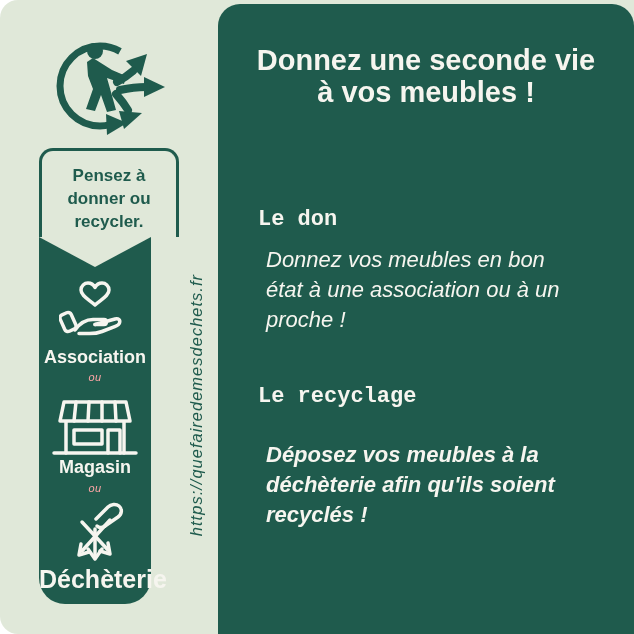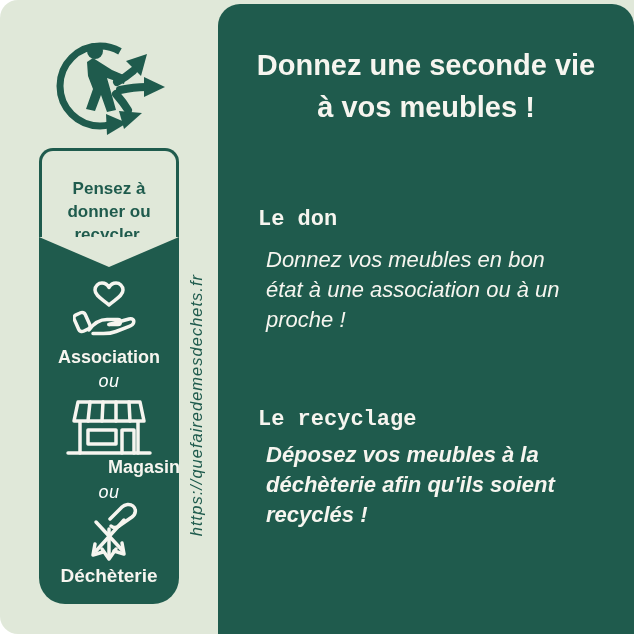--- a/index.html
+++ b/index.html
@@ -9,69 +9,69 @@
     font-family:"Liberation Sans", sans-serif;
   }
   
   .triman{position:absolute;left:54px;top:30px;width:118px;height:110px;}
   .banner{
     position:absolute;left:39px;top:148px;width:140px;height:89px;
     box-sizing:border-box;border:3px solid #1f5b4d;border-bottom:none;
     border-radius:14px 14px 0 0;background:#e0e8d9;
   }
   .banner-text{
-    display:block;margin:26px auto 0;max-width:110px;
+    display:block;margin:13px auto 0;max-width:110px;
     text-align:center;font-weight:bold;font-size:17px;line-height:23px;
     color:#1f5b4d;white-space:pre-line;
   }
   .ribbon{
-    position:absolute;left:39px;top:237px;width:140px;height:367px;
+    position:absolute;left:39px;top:237px;width:112px;height:367px;
     background:#1f5b4d;border-radius:0 0 26px 26px;
   }
   .ribbon::before{
     content:"";position:absolute;top:0;left:0;width:100%;height:30px;
     background:#e0e8d9;clip-path:polygon(0 0,100% 0,50% 100%);
   }
   .rib-item{position:absolute;left:0;width:100%;display:flex;justify-content:center;}
   .rib-label{
     position:absolute;left:0;width:100%;text-align:center;
     color:#f6f5ef;font-weight:bold;font-size:18px;
   }
   .rib-ou{
     position:absolute;left:0;width:100%;text-align:center;
-    color:#ffffff;font-style:italic;font-size:18px;letter-spacing:.5px;
+    color:#fca5a5;font-style:italic;font-size:11px;letter-spacing:.5px;
   }
   .icon-heart{top:42px;}  .lbl-association{top:110px;}
   .ou-1{top:134px;}       .icon-store{top:158px;}
-  .lbl-magasin{top:220px;padding-left:35px;} .ou-2{top:245px;}
-  .icon-sort{top:262px;}  .lbl-dechetterie{top:328px;font-size:19px;}
+  .lbl-magasin{top:220px;} .ou-2{top:245px;}
+  .icon-sort{top:262px;}  .lbl-dechetterie{top:328px;font-size:25px;}
   .url-wrap{
     position:absolute;left:180px;top:238px;width:32px;height:334px;
     display:flex;align-items:center;justify-content:center;
   }
   .url-text{
     writing-mode:vertical-rl;transform:rotate(180deg);
     font-style:italic;font-size:16.5px;letter-spacing:1px;color:#1f5b4d;
   }
   
   .panel{
     position:absolute;left:218px;top:4px;width:416px;height:630px;
     background:#1f5b4d;border-radius:22px 22px 0 0;color:#f6f5ef;
   }
   .panel-title{
     position:absolute;top:40px;left:0;width:100%;text-align:center;
-    font-weight:bold;font-size:29px;line-height:42px;white-space:pre-line;
+    font-weight:bold;font-size:29px;line-height:32px;white-space:pre-line;
   }
   .sec-heading{position:absolute;left:40px;font-weight:bold;font-size:22px;font-family:Liberation Mono, monospace;}
   .sec-body{
     position:absolute;left:40px;width:344px;
     font-style:italic;font-size:22px;line-height:30px;white-space:pre-line;margin-left:8px;
   }
   .h-don{top:203px;} .b-don{top:241px;}
-  .h-rec{top:403px;} .b-rec{top:436px;font-weight:bold;}
+  .h-rec{top:380px;} .b-rec{top:436px;font-weight:bold;}
   svg{display:block;}
 </style>
 </head>
 <body>
 
 <div class="card">
 
   <div class="triman">
     <svg width="118" height="110" viewBox="0 0 118 110">
       <g fill="none" stroke="#1f5b4d">

